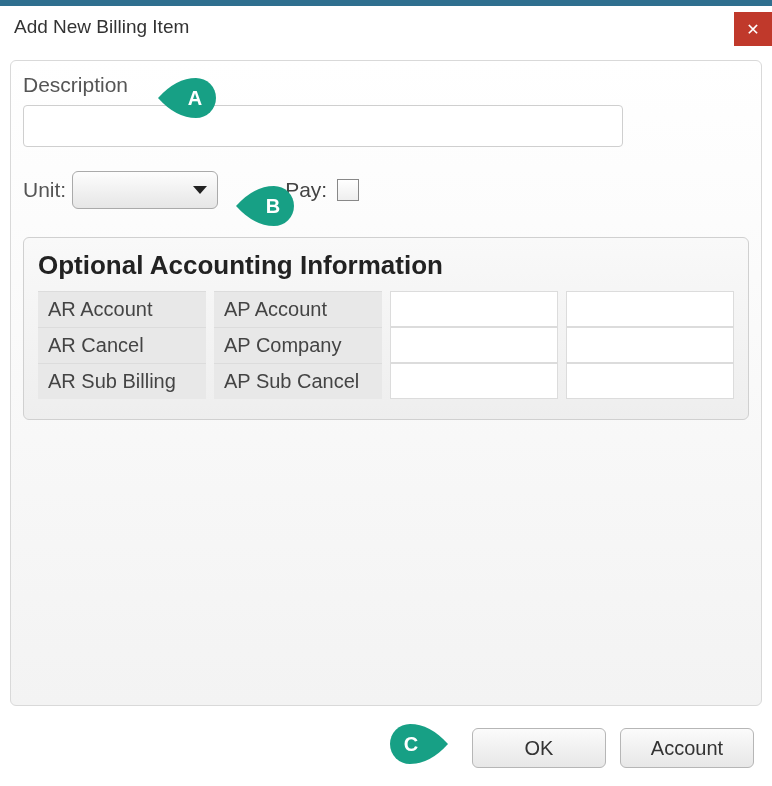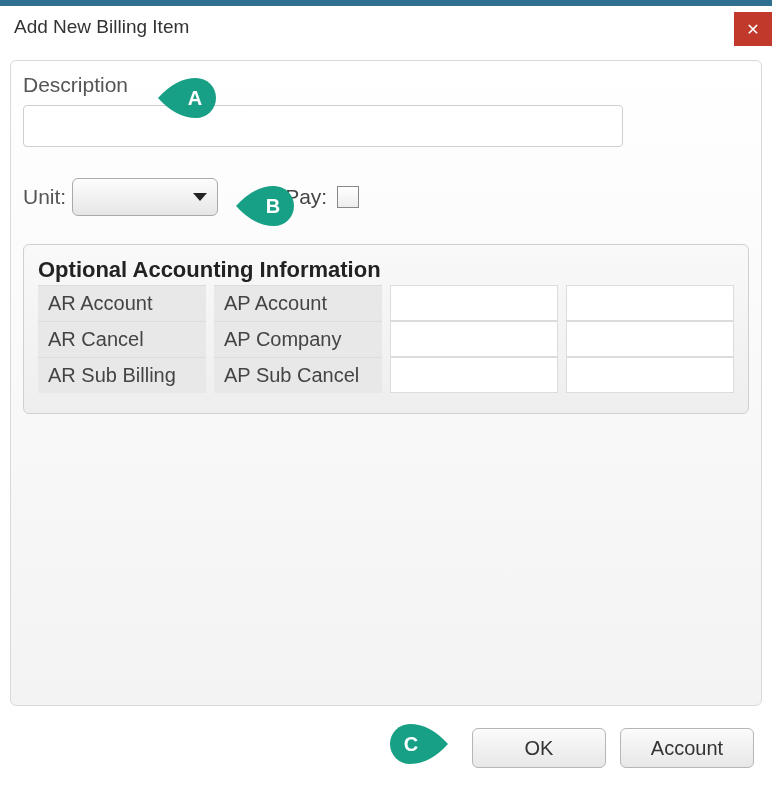--- a/index.html
+++ b/index.html
@@ -64,21 +64,21 @@
     border: 1px solid #cfcfcf;
     border-radius: 4px;
     background: #fff;
     font-size: 18px;
     padding: 0 10px;
   }
   .row-unit {
     display: flex;
     align-items: center;
     gap: 6px;
-    margin-top: 31px;
+    margin-top: 24px;
   }
   .unit-select {
     width: 146px;
     height: 38px;
     border: 1px solid #aaa;
     border-radius: 6px;
     background: linear-gradient(to bottom, #fdfdfd, #e6e6e6);
     display: flex;
     align-items: center;
     justify-content: flex-end;
@@ -101,24 +101,24 @@
   }
 
   .group-box {
     margin-top: 28px;
     border: 1px solid #d0d0d0;
     border-radius: 6px;
     background: linear-gradient(to bottom, #f9f9f9 0%, #eeeeee 100%);
     padding: 12px 14px 20px 14px;
   }
   .group-title {
-    font-size: 22px;
+    font-size: 26px;
     font-weight: 700;
     color: #222;
-    margin-bottom: 2px;
+    margin-bottom: 10px;
   }
   .grid {
     display: grid;
     grid-template-columns: 1fr 1fr 1fr 1fr;
     column-gap: 8px;
   }
   .cell-label {
     font-size: 20px;
     color: #444;
     padding: 6px 10px 4px 10px;

